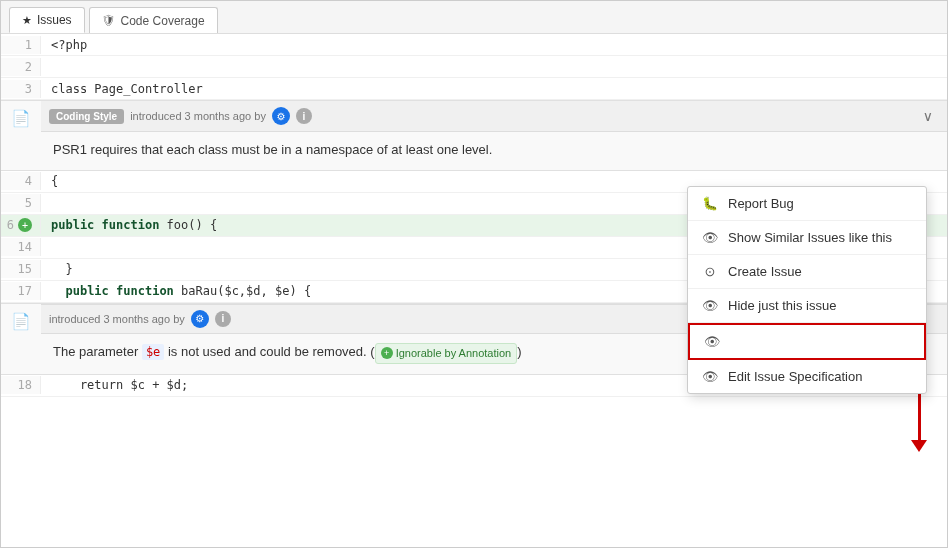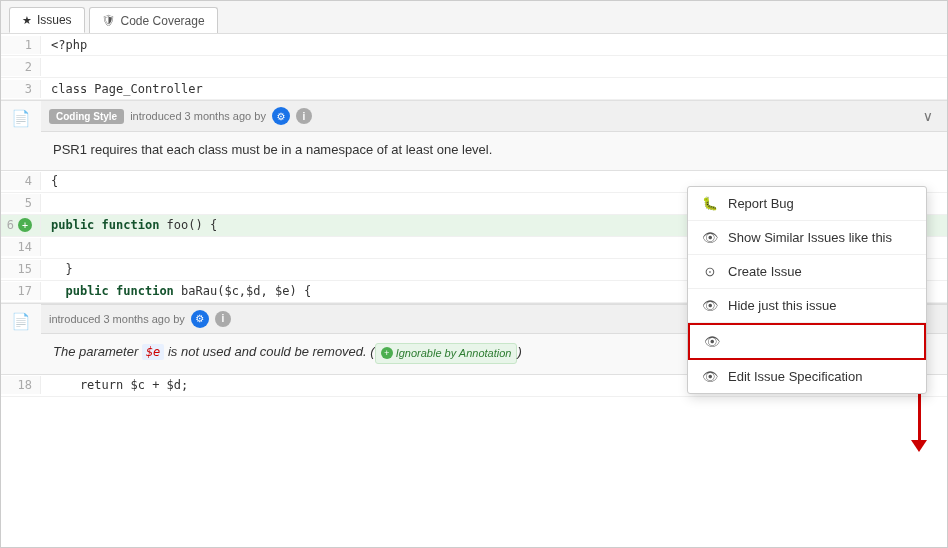--- a/index.html
+++ b/index.html
@@ -371,21 +371,21 @@
         <span class="doc-icon">📄</span>
       </div>
       <div style="flex:1;">
         <div class="issue2-header">
           <div class="issue-header-left">
             <span class="introduced-text">introduced 3 months ago by</span>
             <span class="user-icon">⚙</span>
             <span class="info-icon">i</span>
           </div>
         </div>
-        <div class="issue-message" style="padding-left: 12px; font-style: italic;">
+        <div class="issue-message" style="padding-left: 12px;">
           <span>The parameter </span><span class="inline-code">$e</span><span> is not used and could be removed. (</span><span class="annotation-badge">
               <span class="annotation-plus">+</span>
               <span>Ignorable by Annotation</span>
             </span><span>)</span>
         </div>
       </div>
     </div>
   </div>
 
   <div class="code-area">

